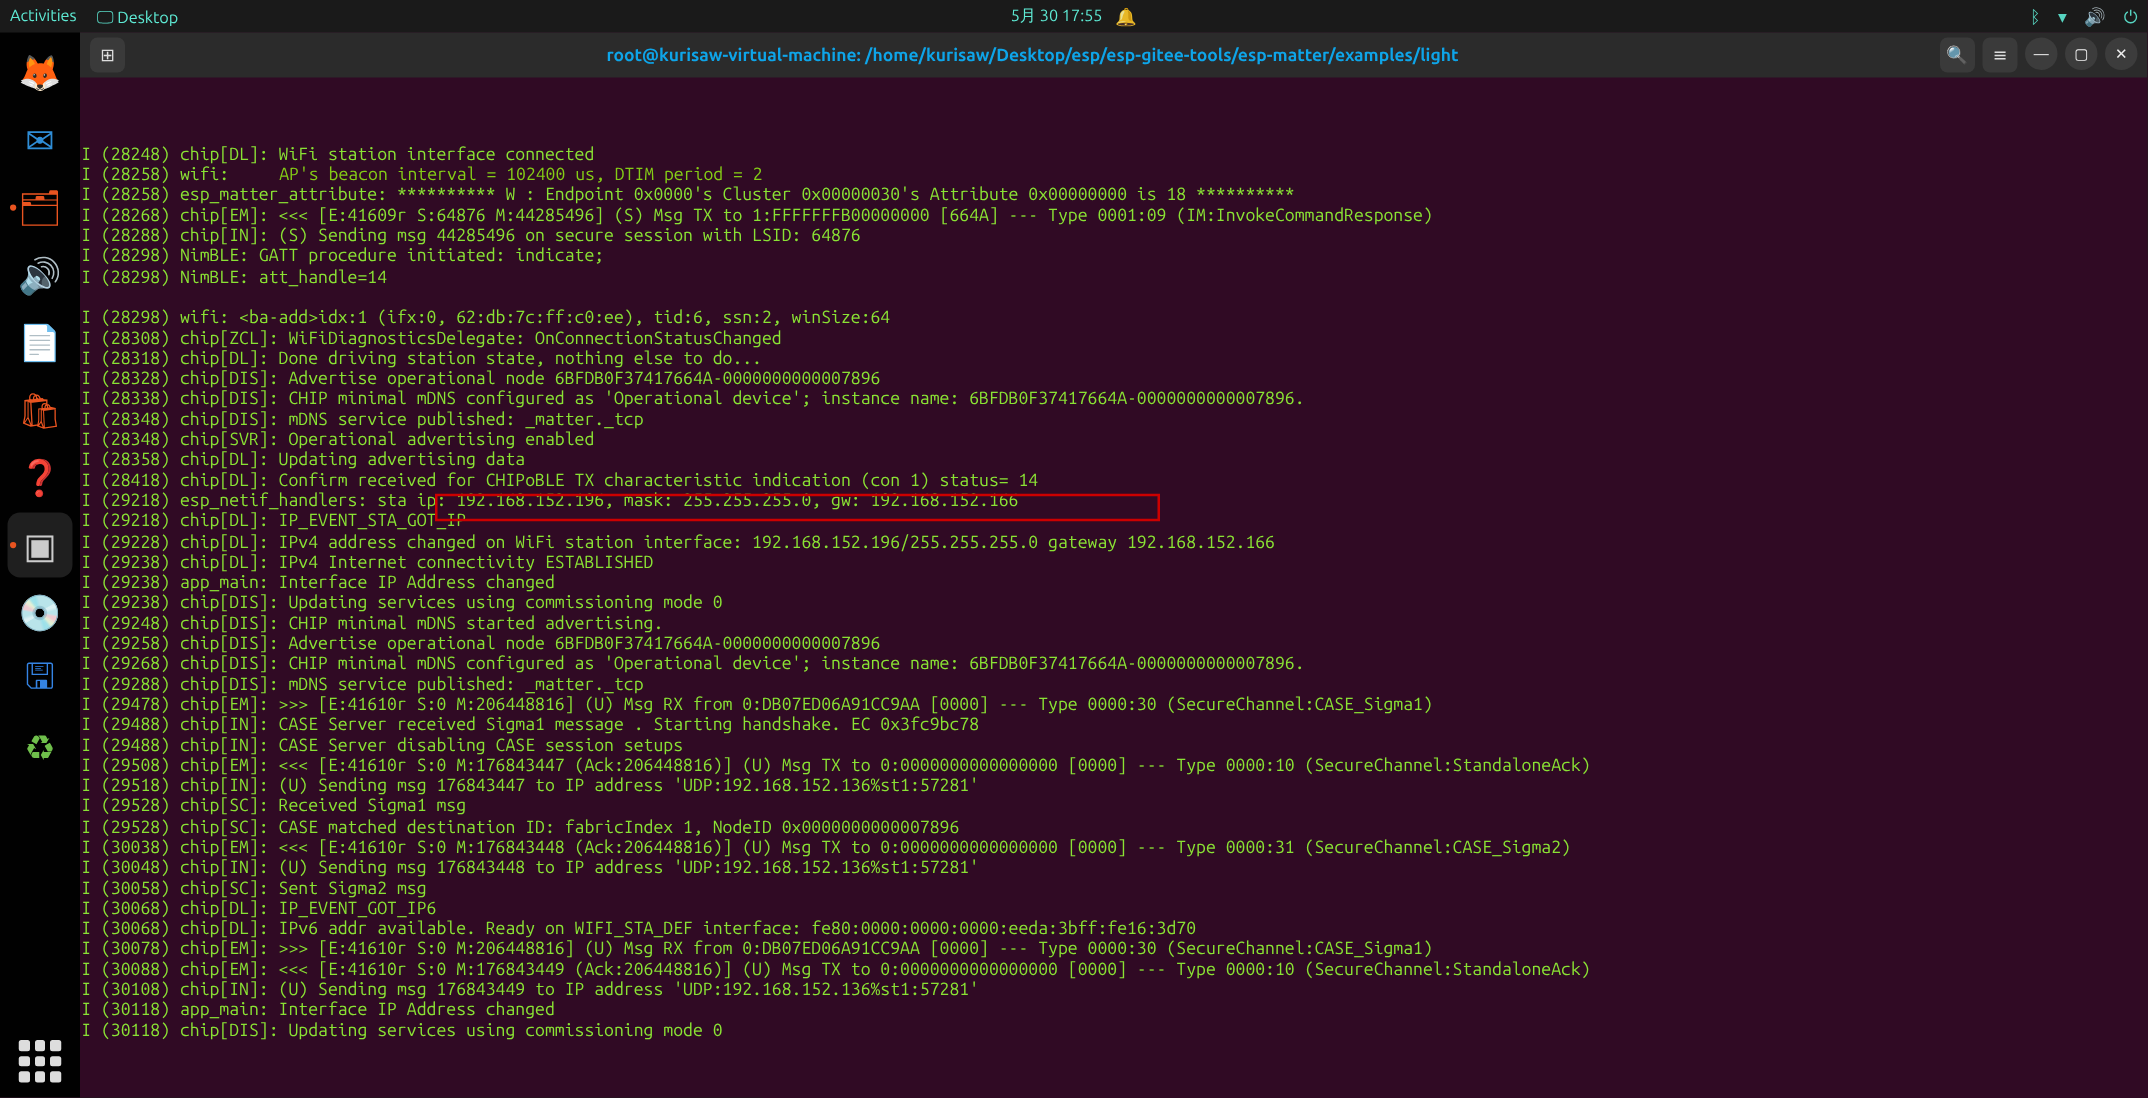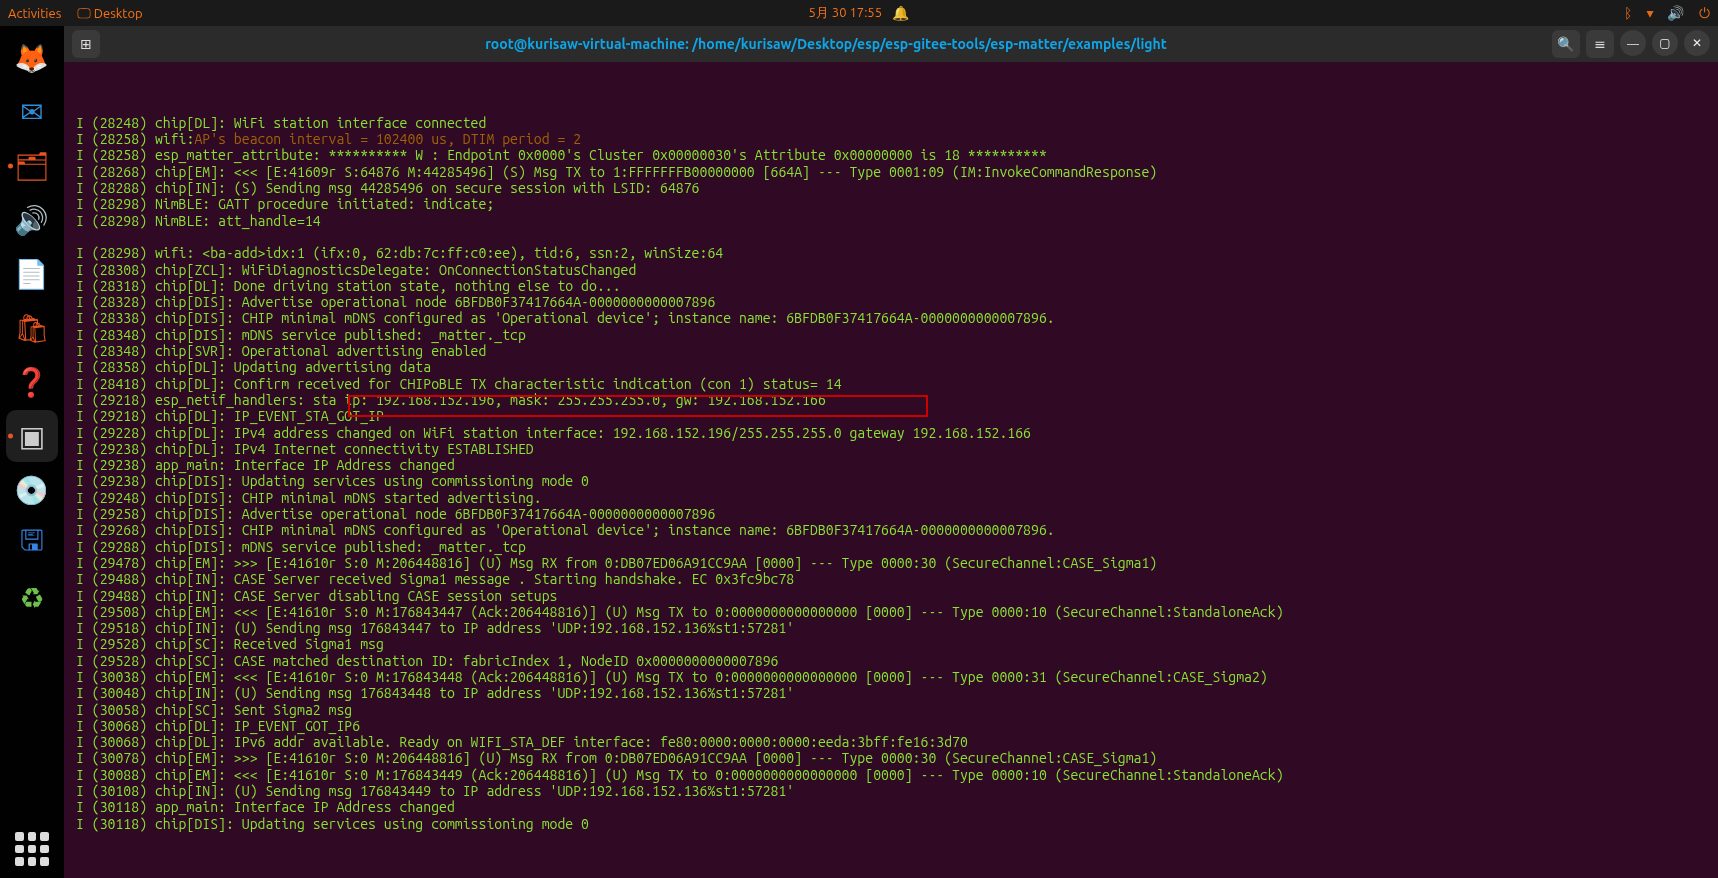--- a/index.html
+++ b/index.html
@@ -12,21 +12,21 @@
     overflow: hidden;
     position: relative;
   }
   .top-bar {
     height: 26px;
     background: #1a1a1a;
     display: flex;
     align-items: center;
     padding: 0 8px;
     font-size: 13px;
-    color: #f97316;
+    color: #5eead4;
     position: relative;
   }
   .top-bar .left { display: flex; gap: 16px; align-items: center; }
   .top-bar .center { position: absolute; left: 50%; transform: translateX(-50%); display: flex; gap: 10px; align-items: center; }
   .top-bar .right { margin-left: auto; display: flex; gap: 14px; align-items: center; }
   .top-bar .icon { font-size: 14px; opacity: 0.9; }
 
   .dock {
     position: absolute;
     left: 0;
@@ -119,31 +119,31 @@
     background: #3c3c3c;
     display: flex; align-items: center; justify-content: center;
     font-size: 12px;
     color: #eee;
     cursor: pointer;
   }
   .titlebar .circ.close { background: #3c3c3c; }
   .term {
     flex: 1;
     overflow: hidden;
-    padding: 4px 12px;
+    padding: 4px 1px;
     font-family: "Ubuntu Mono", "DejaVu Sans Mono", monospace;
     font-size: 14.1px;
     line-height: 16.3px;
     white-space: pre;
     color: #d0cfcc;
     position: relative;
   }
   .tl { display: block; }
   .lvl { color: #8ae234; }
-  .wifi-ap { color: #a16207; }
+  .wifi-ap { color: #84cc16; margin-left: 40px; }
   .highlight-box {
     position: absolute;
     border: 2px solid #cc0000;
     pointer-events: none;
   }
 </style>
 </head>
 <body>
 
 <div class="top-bar">

